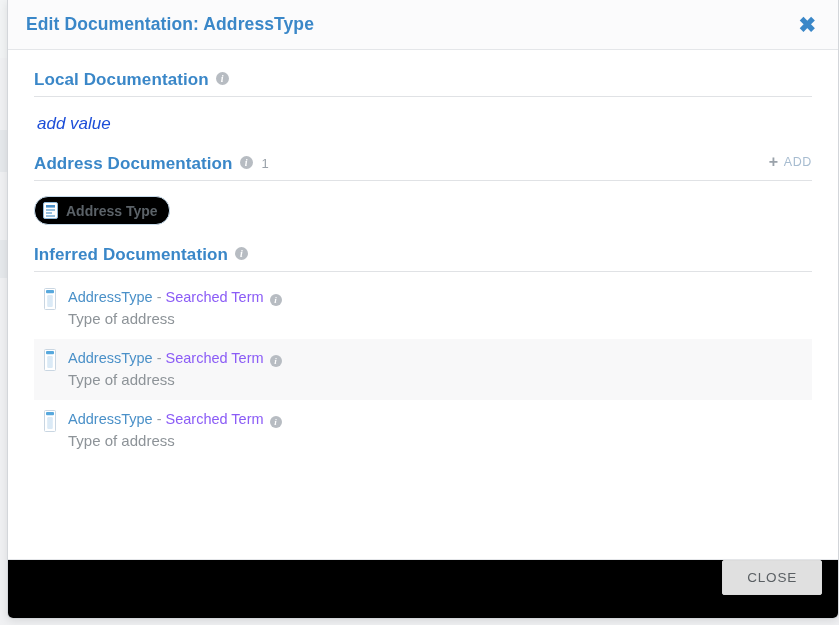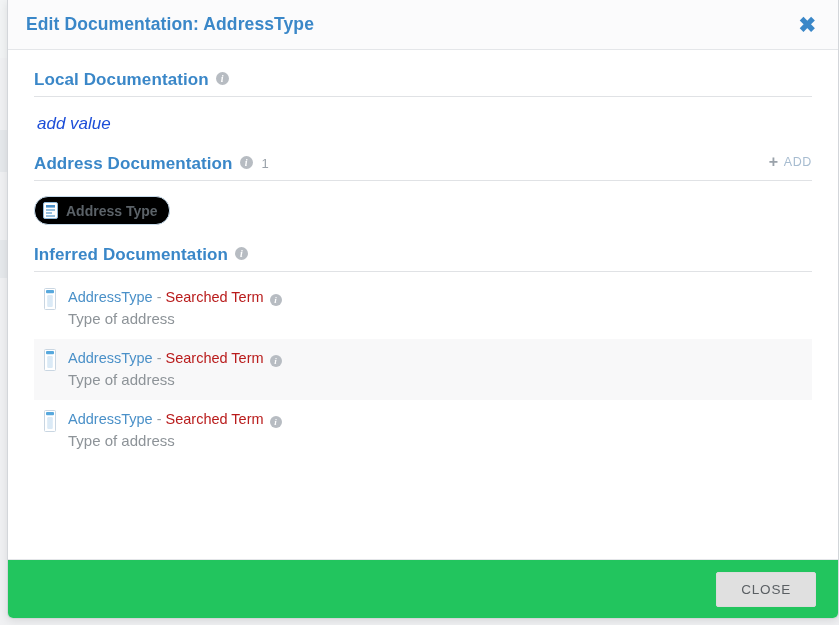--- a/index.html
+++ b/index.html
@@ -202,37 +202,37 @@
     margin: 2px 12px 0 3px;
     flex: 0 0 auto;
   }
   .row-text { line-height: 1.38; }
   .row-title {
     font-size: 14.5px;
     white-space: nowrap;
   }
   .row-title .term { color: #4a90c8; margin-top: 39px; }
   .row-title .sep   { color: #9aa0a6; }
-  .row-title .kind  { color: #b91c1c; }
+  .row-title .kind  { color: #8b5cf6; }
   .row-desc {
     color: #8d9398;
     font-size: 15px;
     margin-top: 1px;
   }
 
   
   .modal-footer {
     height: 59px;
     min-height: 59px;
-    background: #22c55e;
+    background: #000000;
     border-top: 1px solid #e4e6e9;
     display: flex;
-    align-items: center;
+    align-items: flex-start;
     justify-content: flex-end;
-    padding: 0 22px;
+    padding: 0 16px;
     box-sizing: border-box;
   }
   .close-btn {
     background: #e0e0e0;
     border: 1px solid #dcdcdc;
     border-radius: 2px;
     color: #5a5f63;
     font-size: 13.5px;
     letter-spacing: .8px;
     padding: 9px 24px;

